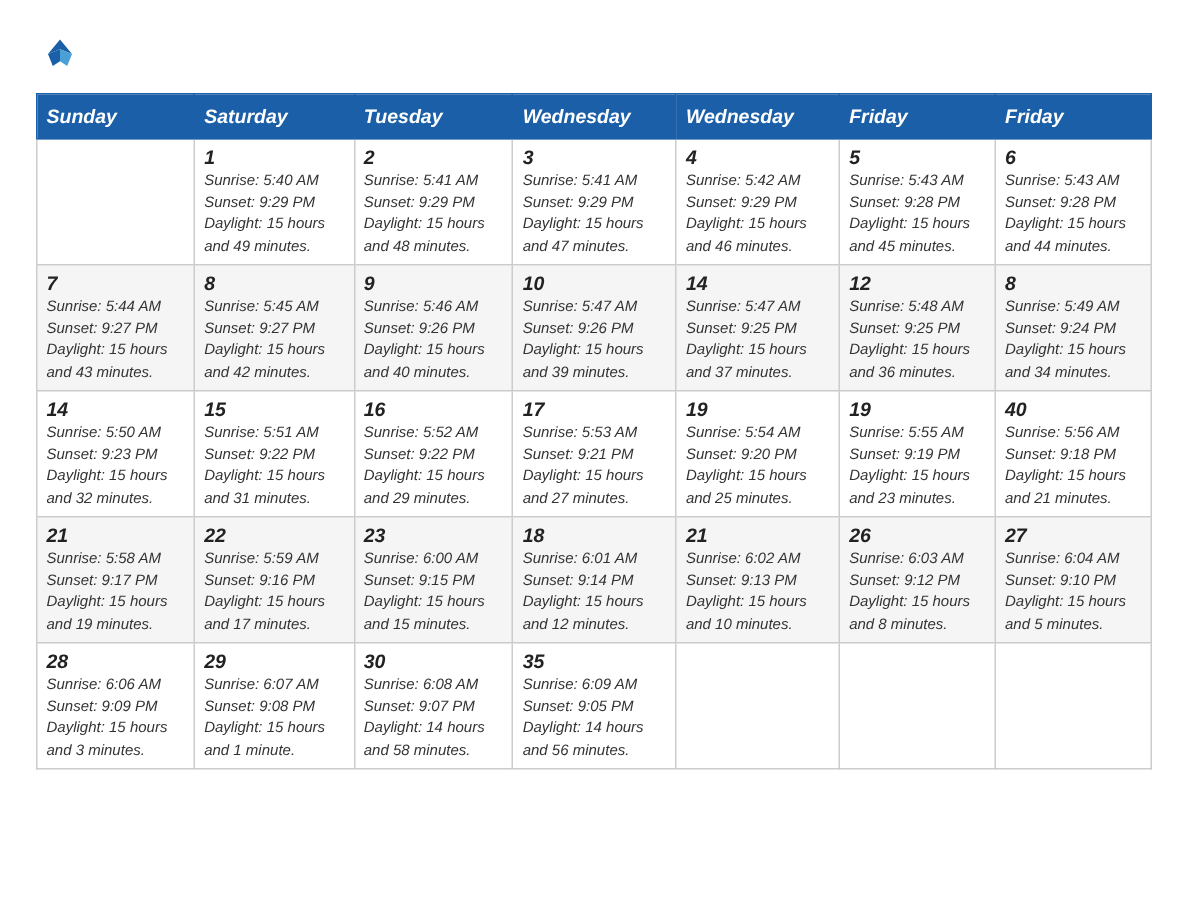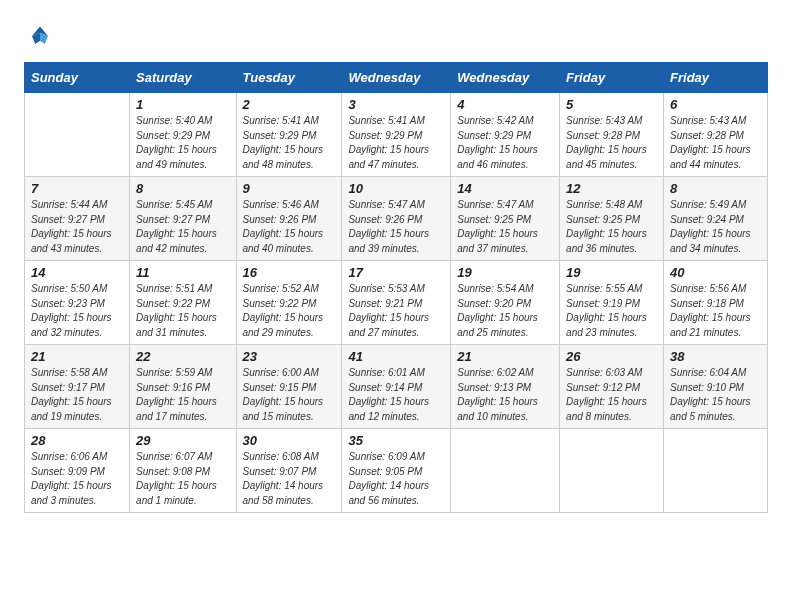--- a/index.html
+++ b/index.html
@@ -178,21 +178,21 @@
             <span class="day-number">8</span>
             <div class="day-info">Sunrise: 5:49 AM<br>Sunset: 9:24 PM<br>Daylight: 15 hours<br>and 34 minutes.</div>
           </td>
         </tr>
         <tr>
           <td>
             <span class="day-number">14</span>
             <div class="day-info">Sunrise: 5:50 AM<br>Sunset: 9:23 PM<br>Daylight: 15 hours<br>and 32 minutes.</div>
           </td>
           <td>
-            <span class="day-number">11</span>
+            <span class="day-number">15</span>
             <div class="day-info">Sunrise: 5:51 AM<br>Sunset: 9:22 PM<br>Daylight: 15 hours<br>and 31 minutes.</div>
           </td>
           <td>
             <span class="day-number">16</span>
             <div class="day-info">Sunrise: 5:52 AM<br>Sunset: 9:22 PM<br>Daylight: 15 hours<br>and 29 minutes.</div>
           </td>
           <td>
             <span class="day-number">17</span>
             <div class="day-info">Sunrise: 5:53 AM<br>Sunset: 9:21 PM<br>Daylight: 15 hours<br>and 27 minutes.</div>
           </td>
@@ -216,33 +216,33 @@
           </td>
           <td>
             <span class="day-number">22</span>
             <div class="day-info">Sunrise: 5:59 AM<br>Sunset: 9:16 PM<br>Daylight: 15 hours<br>and 17 minutes.</div>
           </td>
           <td>
             <span class="day-number">23</span>
             <div class="day-info">Sunrise: 6:00 AM<br>Sunset: 9:15 PM<br>Daylight: 15 hours<br>and 15 minutes.</div>
           </td>
           <td>
-            <span class="day-number">41</span>
+            <span class="day-number">18</span>
             <div class="day-info">Sunrise: 6:01 AM<br>Sunset: 9:14 PM<br>Daylight: 15 hours<br>and 12 minutes.</div>
           </td>
           <td>
             <span class="day-number">21</span>
             <div class="day-info">Sunrise: 6:02 AM<br>Sunset: 9:13 PM<br>Daylight: 15 hours<br>and 10 minutes.</div>
           </td>
           <td>
             <span class="day-number">26</span>
             <div class="day-info">Sunrise: 6:03 AM<br>Sunset: 9:12 PM<br>Daylight: 15 hours<br>and 8 minutes.</div>
           </td>
           <td>
-            <span class="day-number">38</span>
+            <span class="day-number">27</span>
             <div class="day-info">Sunrise: 6:04 AM<br>Sunset: 9:10 PM<br>Daylight: 15 hours<br>and 5 minutes.</div>
           </td>
         </tr>
         <tr>
           <td>
             <span class="day-number">28</span>
             <div class="day-info">Sunrise: 6:06 AM<br>Sunset: 9:09 PM<br>Daylight: 15 hours<br>and 3 minutes.</div>
           </td>
           <td>
             <span class="day-number">29</span>

